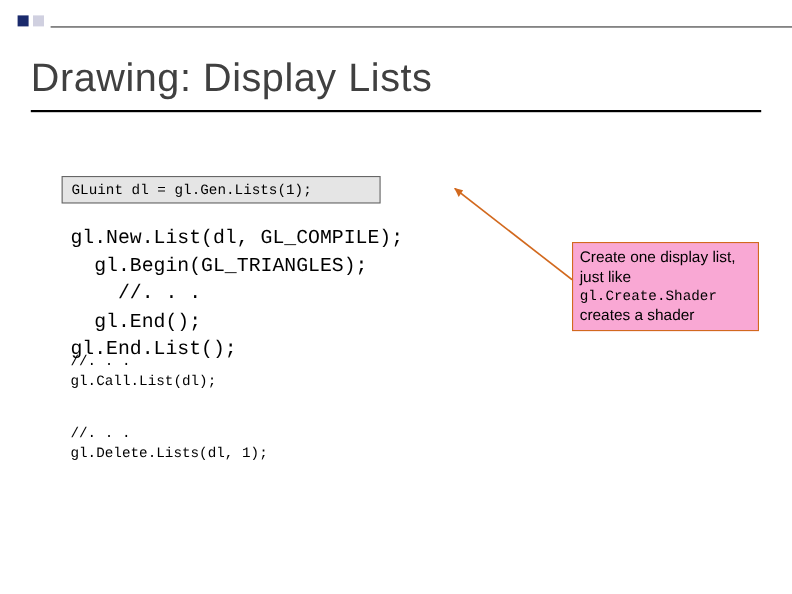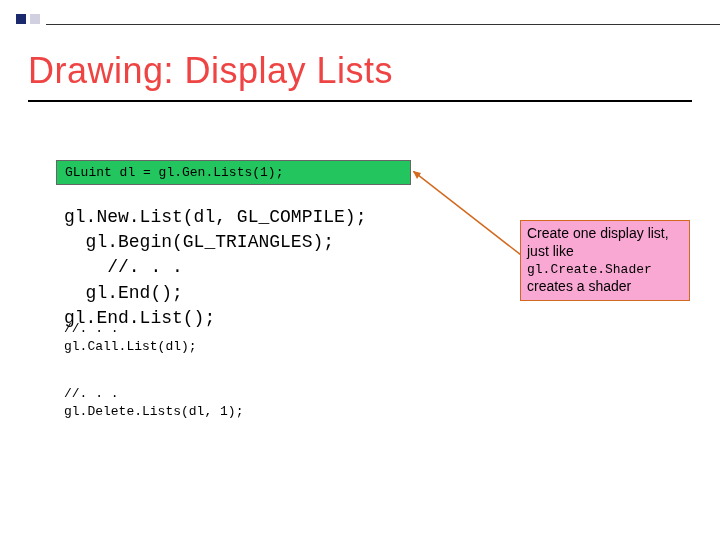--- a/index.html
+++ b/index.html
@@ -37,39 +37,39 @@
       right: 0;
       height: 1px;
       background: #333;
     }
     .title {
       position: absolute;
       top: 50px;
       left: 28px;
       font-size: 36px;
       font-weight: 400;
-      color: #ef4444;
+      color: #404040;
       letter-spacing: 0.5px;
     }
     .title-underline {
       position: absolute;
       top: 100px;
       left: 28px;
       right: 28px;
       height: 2px;
       background: #000;
     }
     .code-box1 {
       position: absolute;
       top: 160px;
       left: 56px;
-      width: 355px;
+      width: 290px;
       padding: 4px 8px;
       border: 1px solid #666;
-      background: #22c55e;
+      background: #e5e5e5;
       font-family: "Courier New", monospace;
       font-size: 13px;
       white-space: pre;
     }
     .code-block2 {
       position: absolute;
       top: 205px;
       left: 64px;
       font-family: "Courier New", monospace;
       font-size: 18px;

